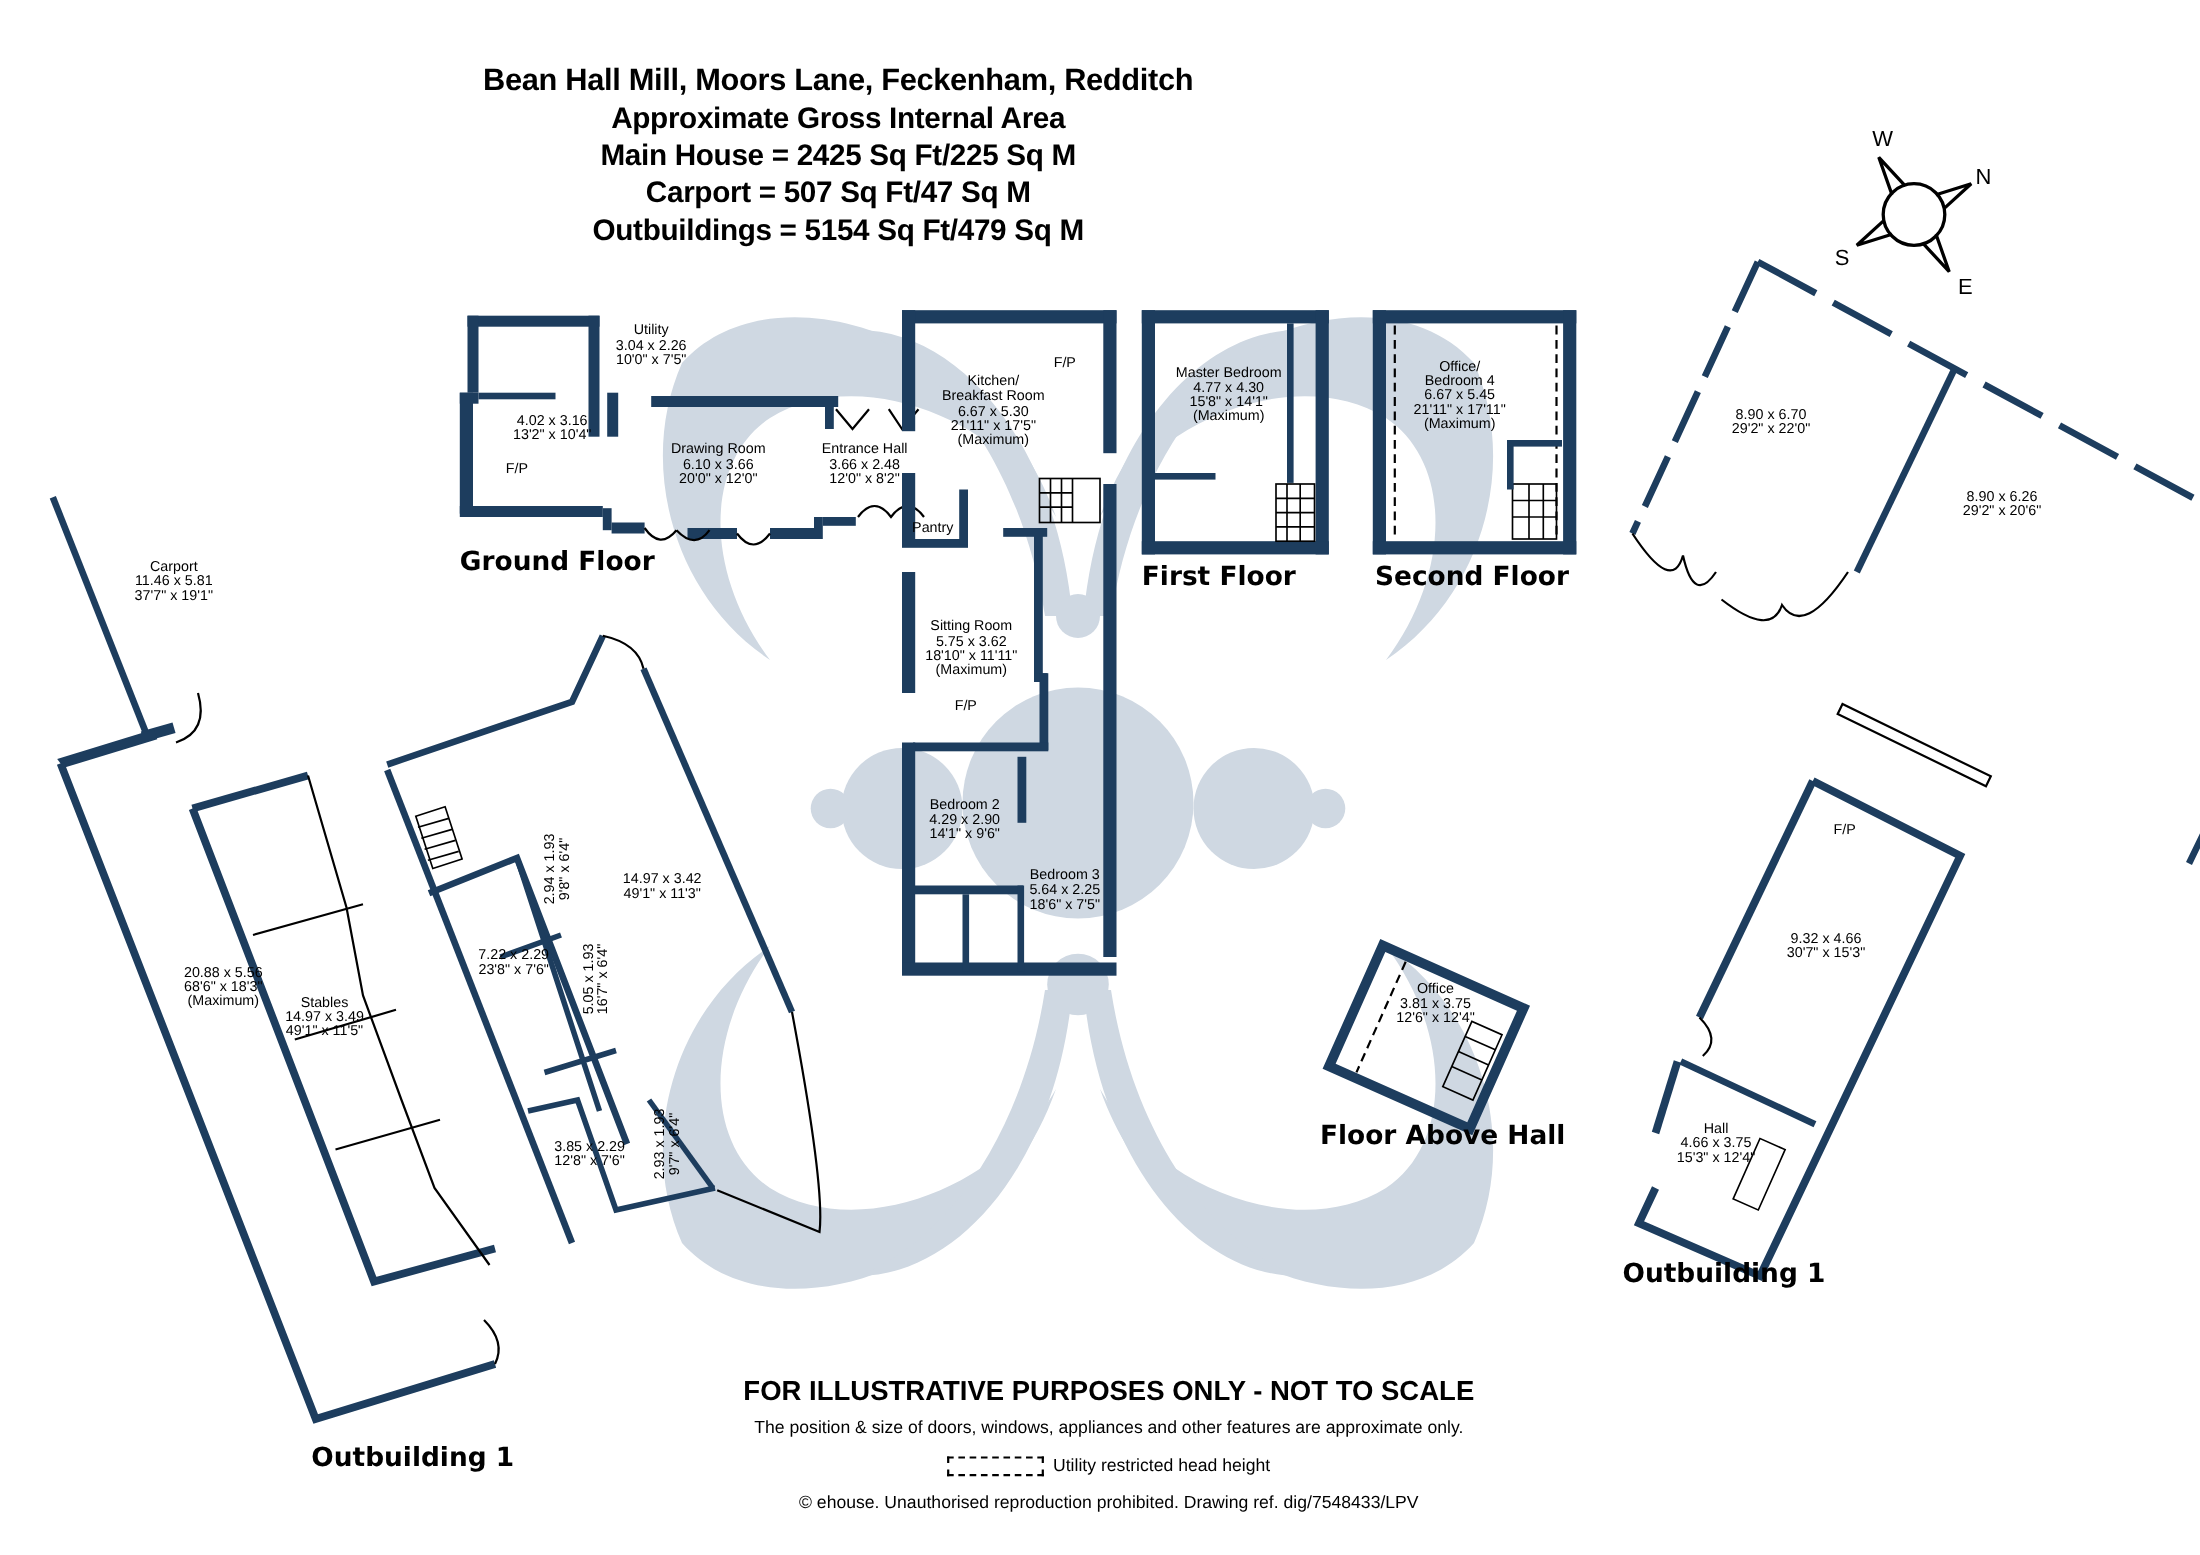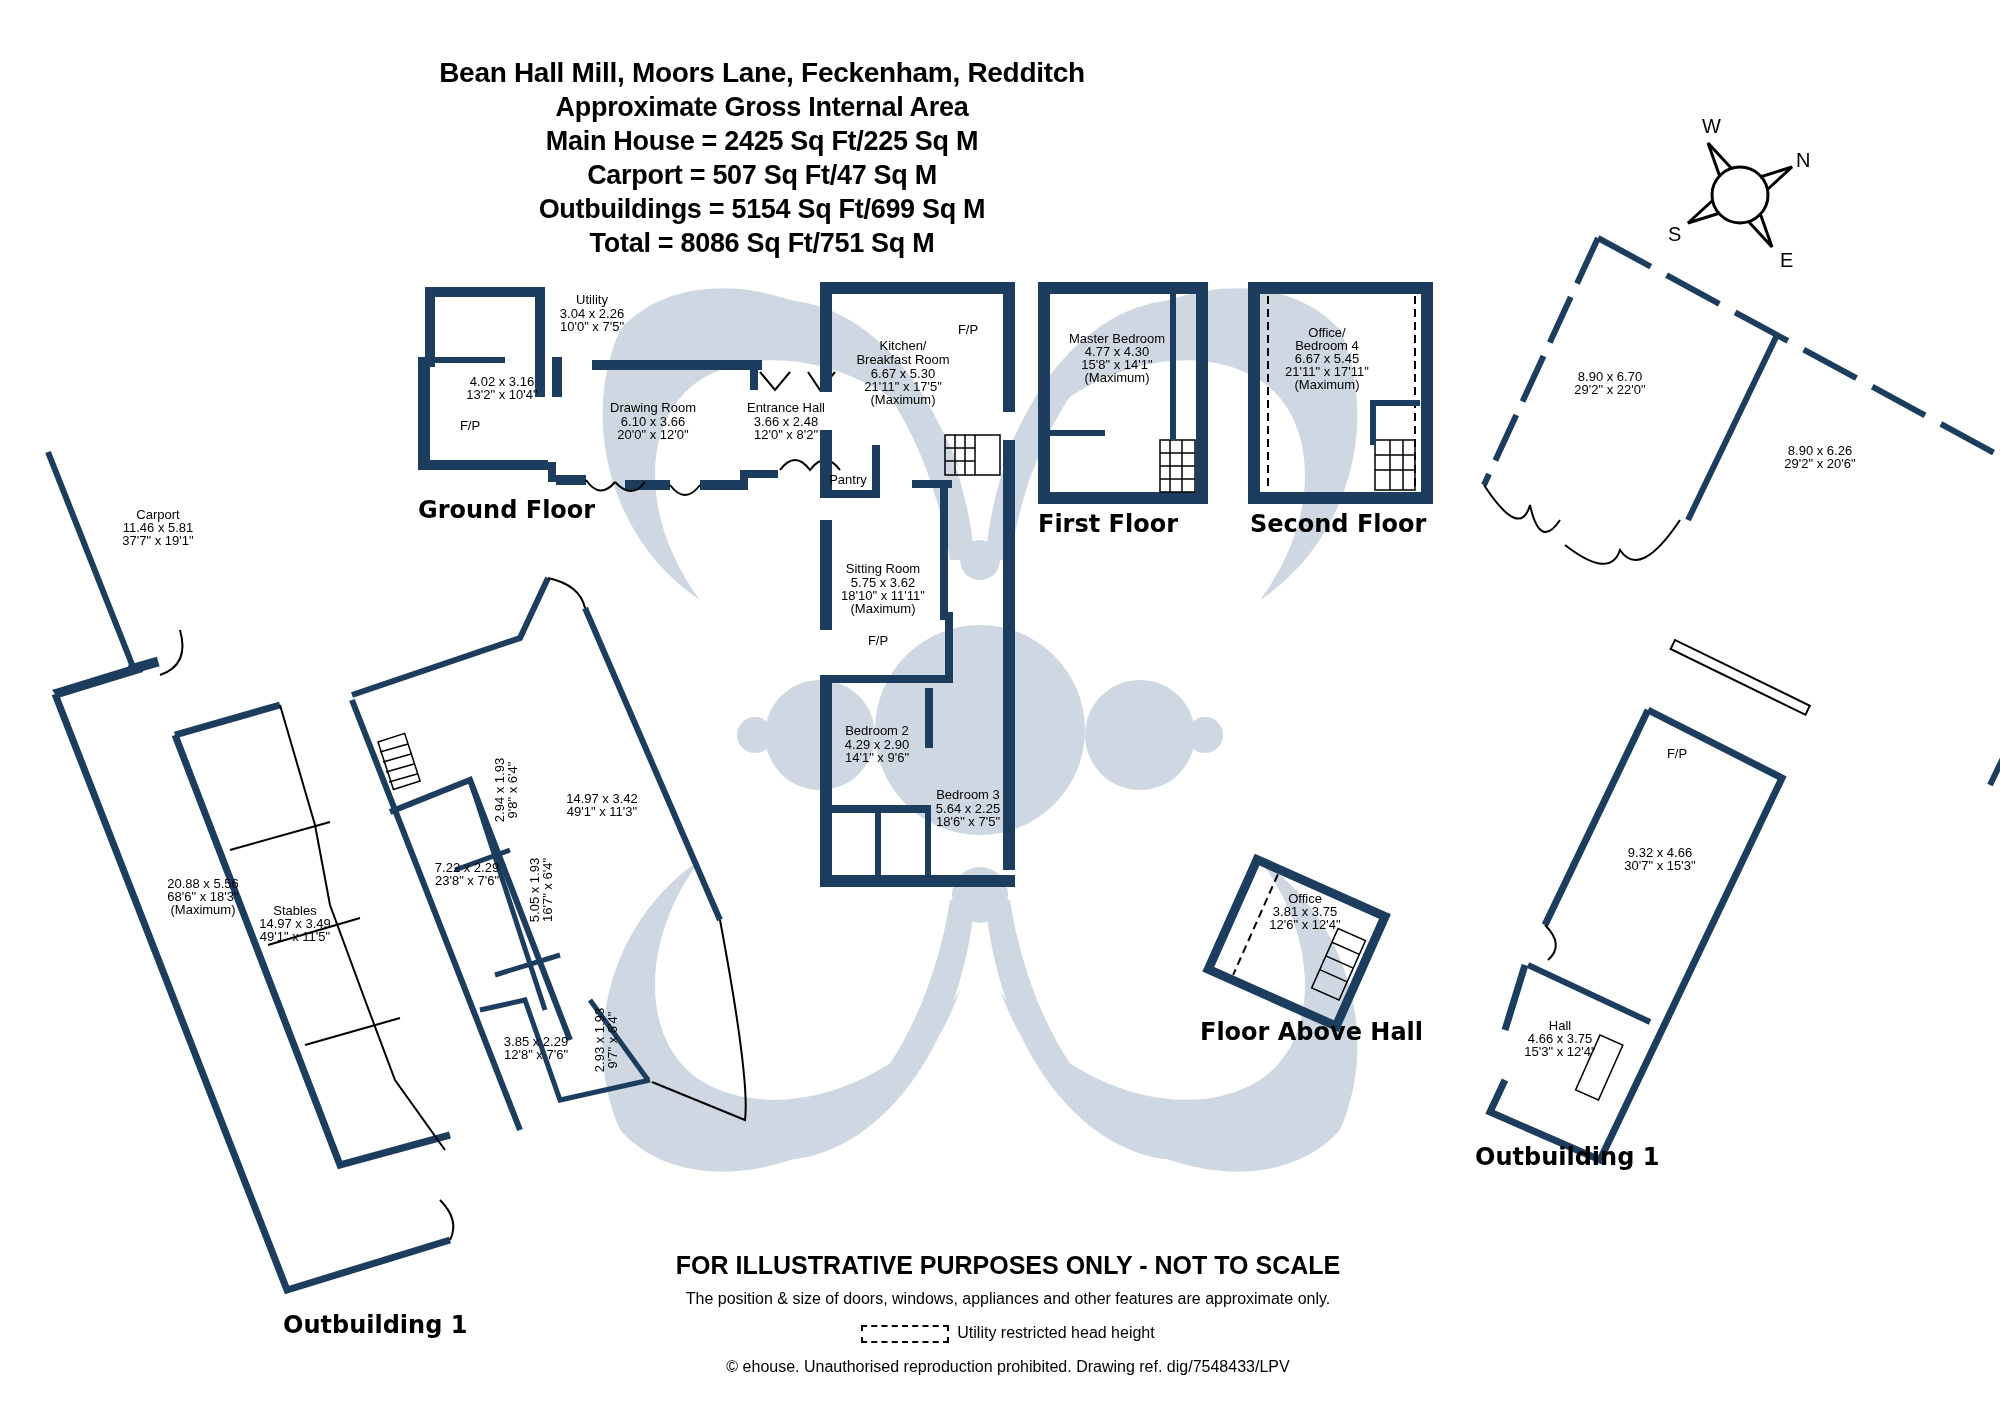--- a/index.html
+++ b/index.html
@@ -20,22 +20,21 @@
   .wm{fill:#cfd8e2;}
 </style>
 </head>
 <body>
 
 <div class="header">
   <div class="t">Bean Hall Mill, Moors Lane, Feckenham, Redditch</div>
   <div class="s">Approximate Gross Internal Area</div>
   <div class="s">Main House = 2425 Sq Ft/225 Sq M</div>
   <div class="s">Carport = 507 Sq Ft/47 Sq M</div>
-  <div class="s">Outbuildings = 5154 Sq Ft/699 Sq M</div>
-  <div class="s">Total = 8086 Sq Ft/751 Sq M</div>
+  <div class="s">Outbuildings = 5154 Sq Ft/479 Sq M</div>
 </div>
 
 <svg id="plan" width="2000" height="1414" viewBox="0 0 2000 1414">
 
   <g>
     <path class="wm" d="M620 330 C700 240 900 300 960 470 C910 380 780 330 700 380 C640 420 640 520 700 600 C610 540 580 420 620 330Z"></path>
     <path class="wm" d="M1340 330 C1260 240 1060 300 1000 470 C1050 380 1180 330 1260 380 C1320 420 1320 520 1260 600 C1350 540 1380 420 1340 330Z"></path>
     <path class="wm" d="M620 1130 C700 1220 900 1160 960 990 C910 1080 780 1130 700 1080 C640 1040 640 940 700 860 C610 920 580 1040 620 1130Z"></path>
     <path class="wm" d="M1340 1130 C1260 1220 1060 1160 1000 990 C1050 1080 1180 1130 1260 1080 C1320 1040 1320 940 1260 860 C1350 920 1380 1040 1340 1130Z"></path>
     <path class="wm" d="M950 560 C930 430 860 330 780 300 C870 300 960 400 975 560Z"></path>

